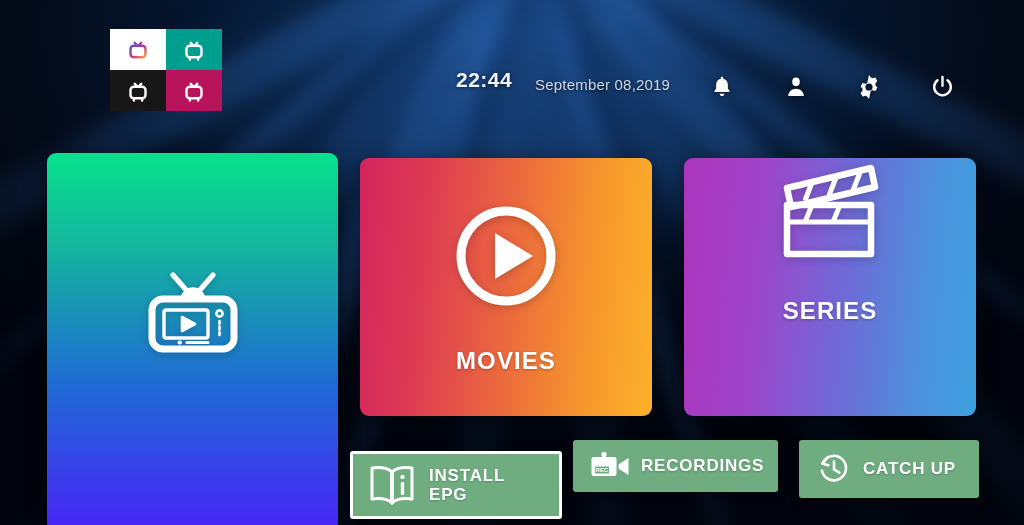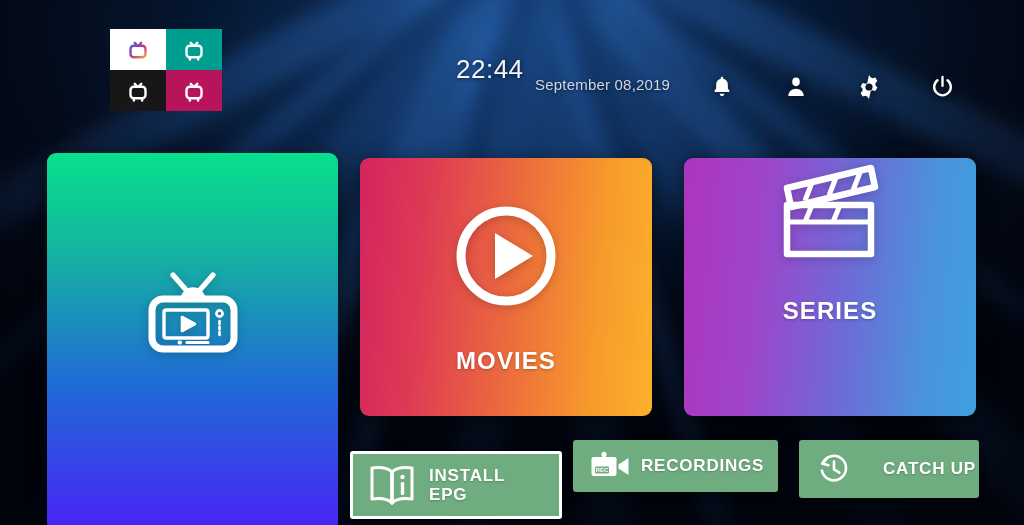--- a/index.html
+++ b/index.html
@@ -70,22 +70,22 @@
     overflow:hidden;
   }
   .logo-cell { display:flex; align-items:center; justify-content:center; }
   .lc-1 { background:#ffffff; }
   .lc-2 { background:#009e8f; }
   .lc-3 { background:#171717; }
   .lc-4 { background:#b8145c; }
   .logo-cell svg { width:30px; height:30px; display:block; }
 
   .clock {
-    position:absolute; left:456px; top:54px;
-    font-size:26px; font-weight:normal; color:#f2f5fa;
+    position:absolute; left:456px; top:68px;
+    font-size:21px; font-weight:bold; color:#f2f5fa;
     letter-spacing:0.5px;
     text-shadow:0 1px 4px rgba(0,0,0,.6);
   }
   .datetext {
     position:absolute; left:535px; top:76px;
     font-size:15px; color:#cfd8e6; letter-spacing:.2px;
     text-shadow:0 1px 3px rgba(0,0,0,.6);
   }
 
   .hicon {
@@ -165,21 +165,20 @@
 
   #btn-recordings {
     left:573px; top:440px; width:205px; height:52px;
     padding-left:17px;
   }
   #btn-recordings .abtn-icon { margin-right:11px; }
 
   #btn-catchup {
     left:799px; top:440px; width:180px; height:58px;
     padding-left:17px;
-    gap:20px;
   }
   #btn-catchup .abtn-icon { margin-right:11px; }
 </style>
 </head>
 <body>
 
 <div id="app">
 
   <div class="rays">
     <div class="ray ray-1"></div>

